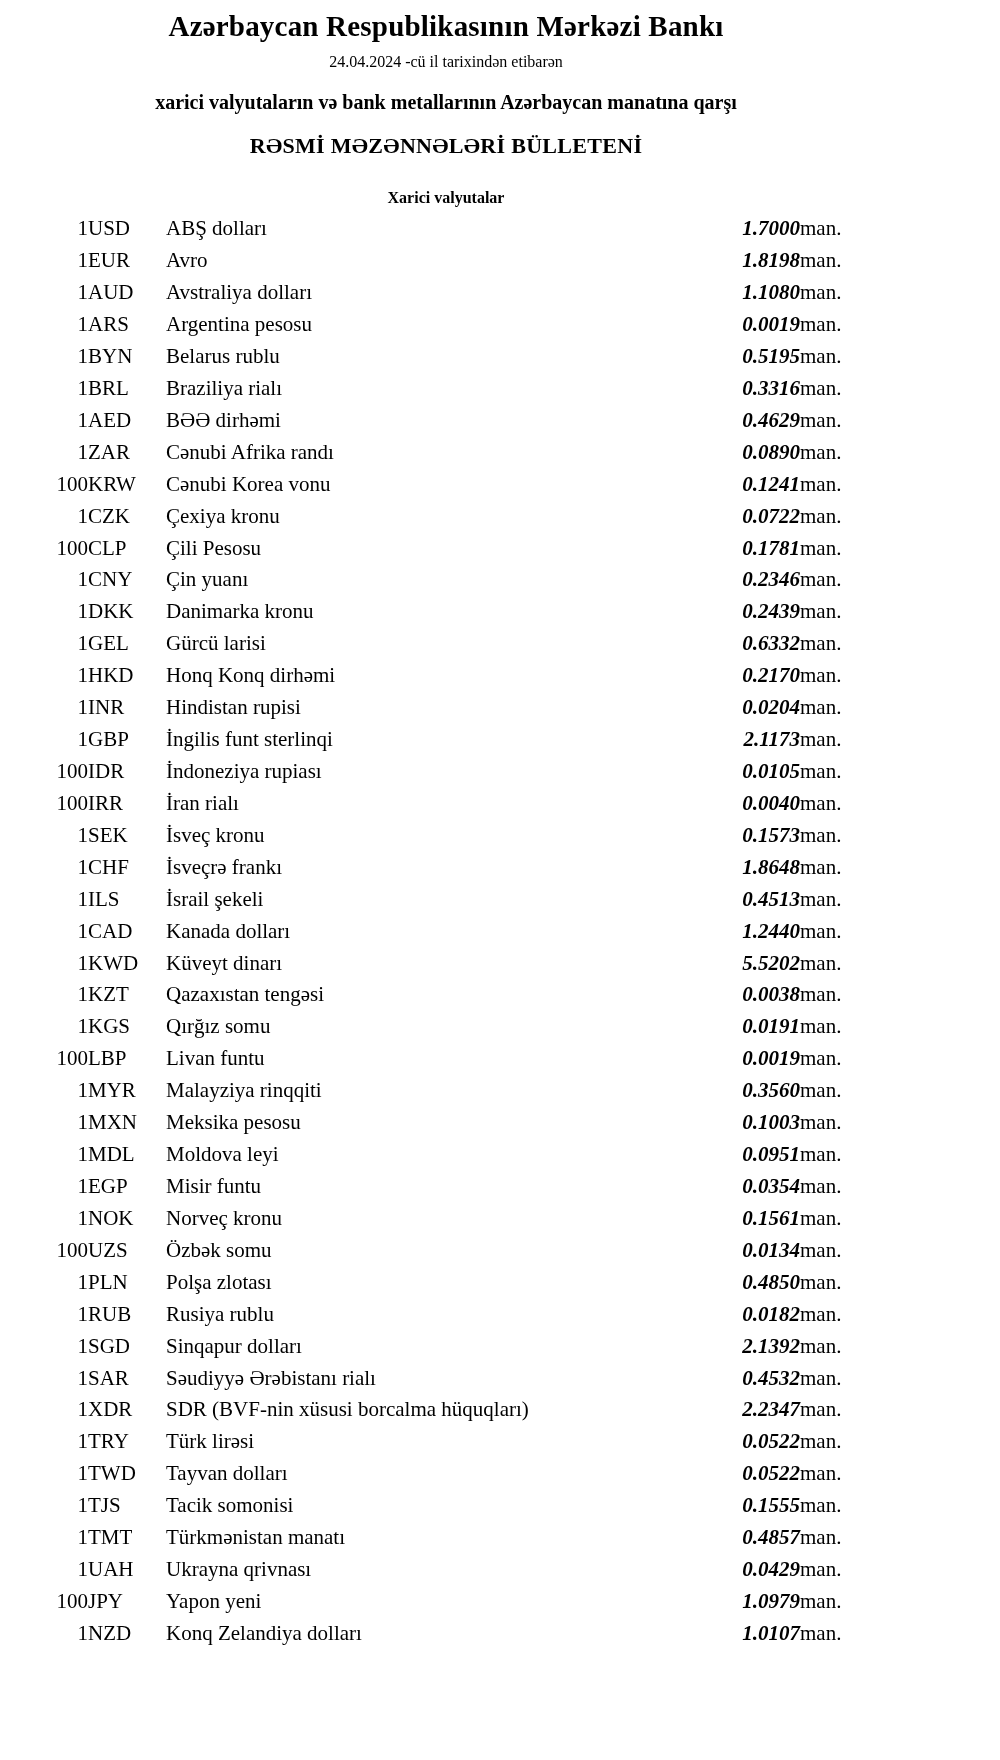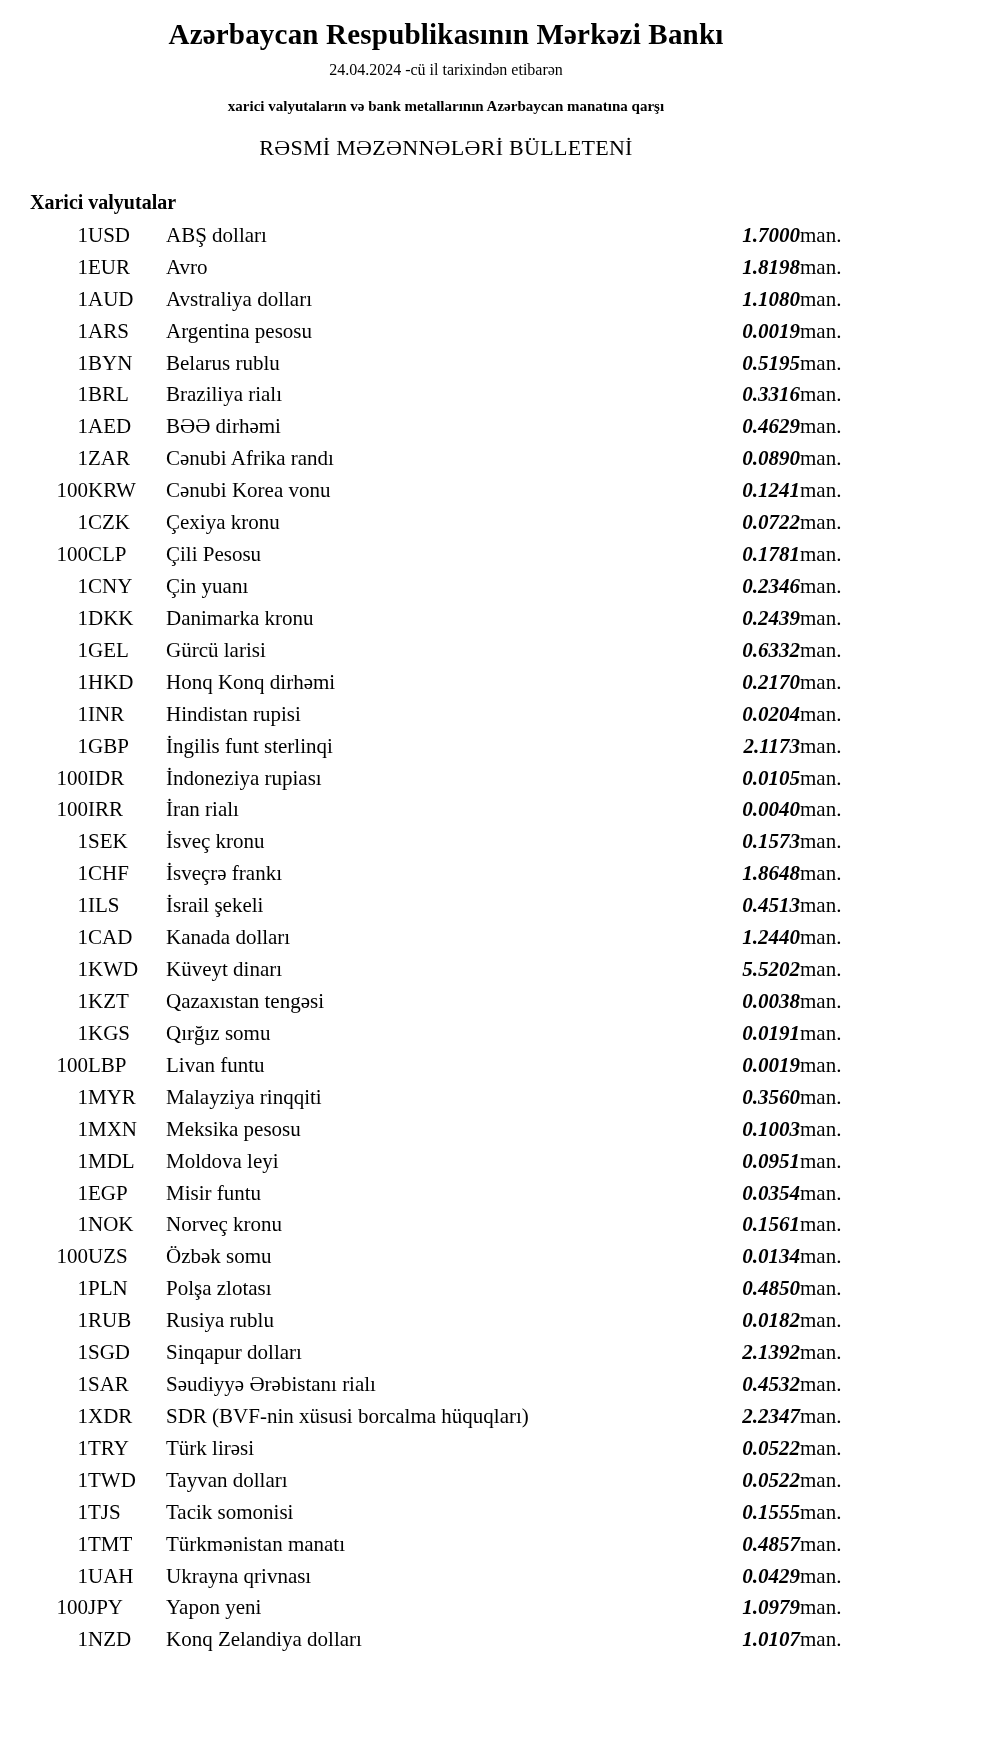--- a/index.html
+++ b/index.html
@@ -10,53 +10,54 @@
   body {
     width: 1000px;
     height: 1760px;
     font-family: "Liberation Serif", serif;
     color: #000000;
     overflow: hidden;
   }
   .page {
     width: 892px;
     box-sizing: border-box;
-    padding: 10px 30px 0 30px;
+    padding: 2px 30px 0 30px;
   }
   .header {
     text-align: center;
   }
   .bank-title {
     font-size: 29px;
     font-weight: bold;
     letter-spacing: 0.2px;
     margin: 8px 0 10px 0;
     line-height: 1.15;
   }
   .date-line {
     font-size: 16px;
     font-weight: normal;
     margin: 0 0 8px 0;
   }
   .subtitle-line {
-    font-size: 15px;
+    font-size: 20px;
     font-weight: bold;
     line-height: 1.3;
     margin: 18px;
     font-family: Liberation Serif, serif;
   }
   .bulletin-line {
     font-size: 22px;
-    font-weight: normal;
+    font-weight: bold;
     letter-spacing: 0.3px;
     margin: 2px 0 0 0;
     text-align: center;
   }
   .section-title {
-    font-size: 20px;
+    text-align: center;
+    font-size: 16px;
     font-weight: bold;
     margin: 30px 0 6px 0;
   }
   table.rates {
     width: 100%;
     border-collapse: collapse;
     font-size: 21px;
   }
   table.rates td {
     padding: 2px 0;

